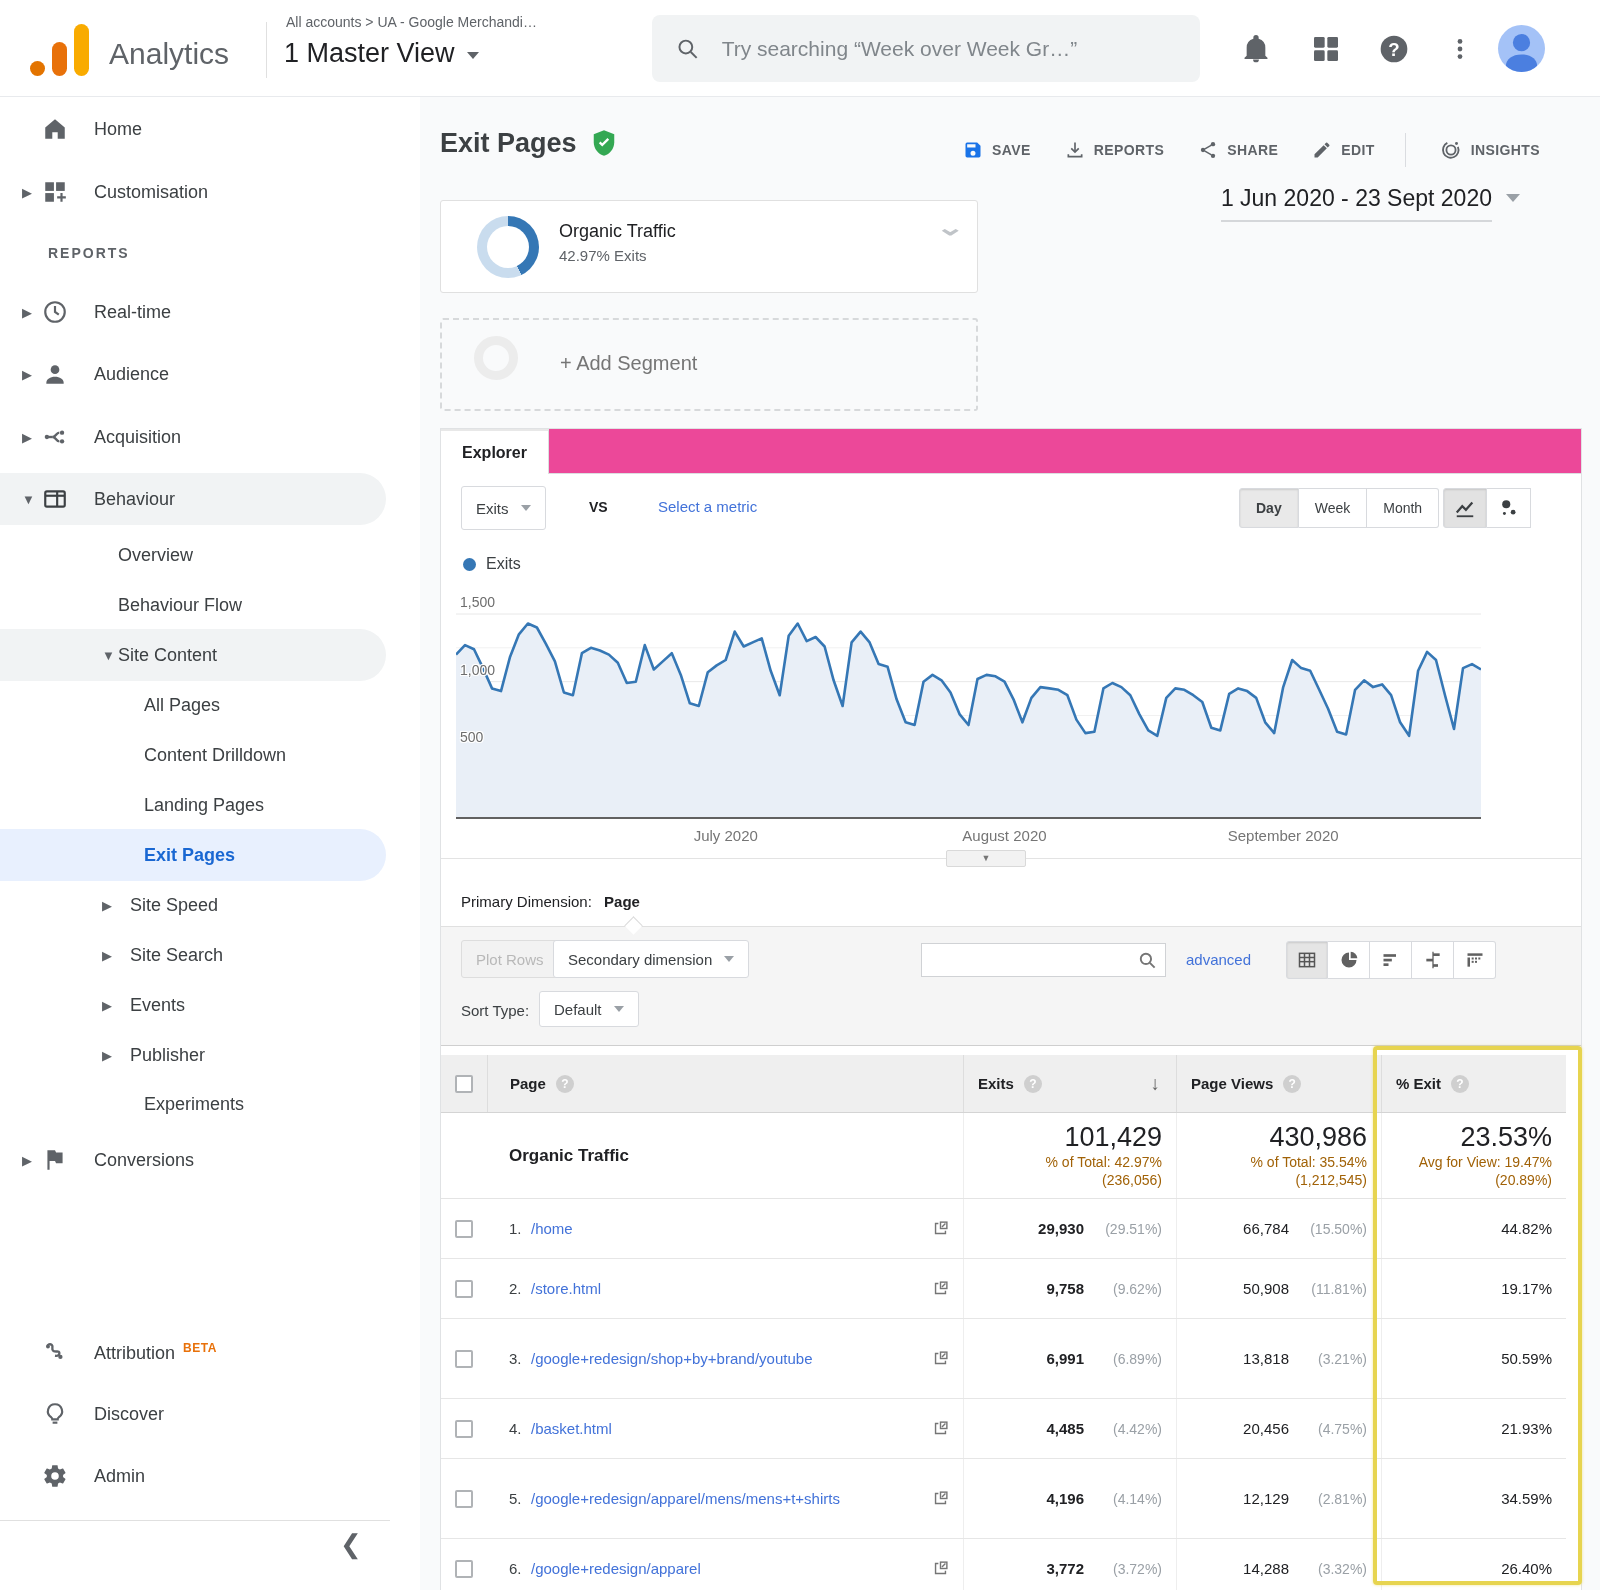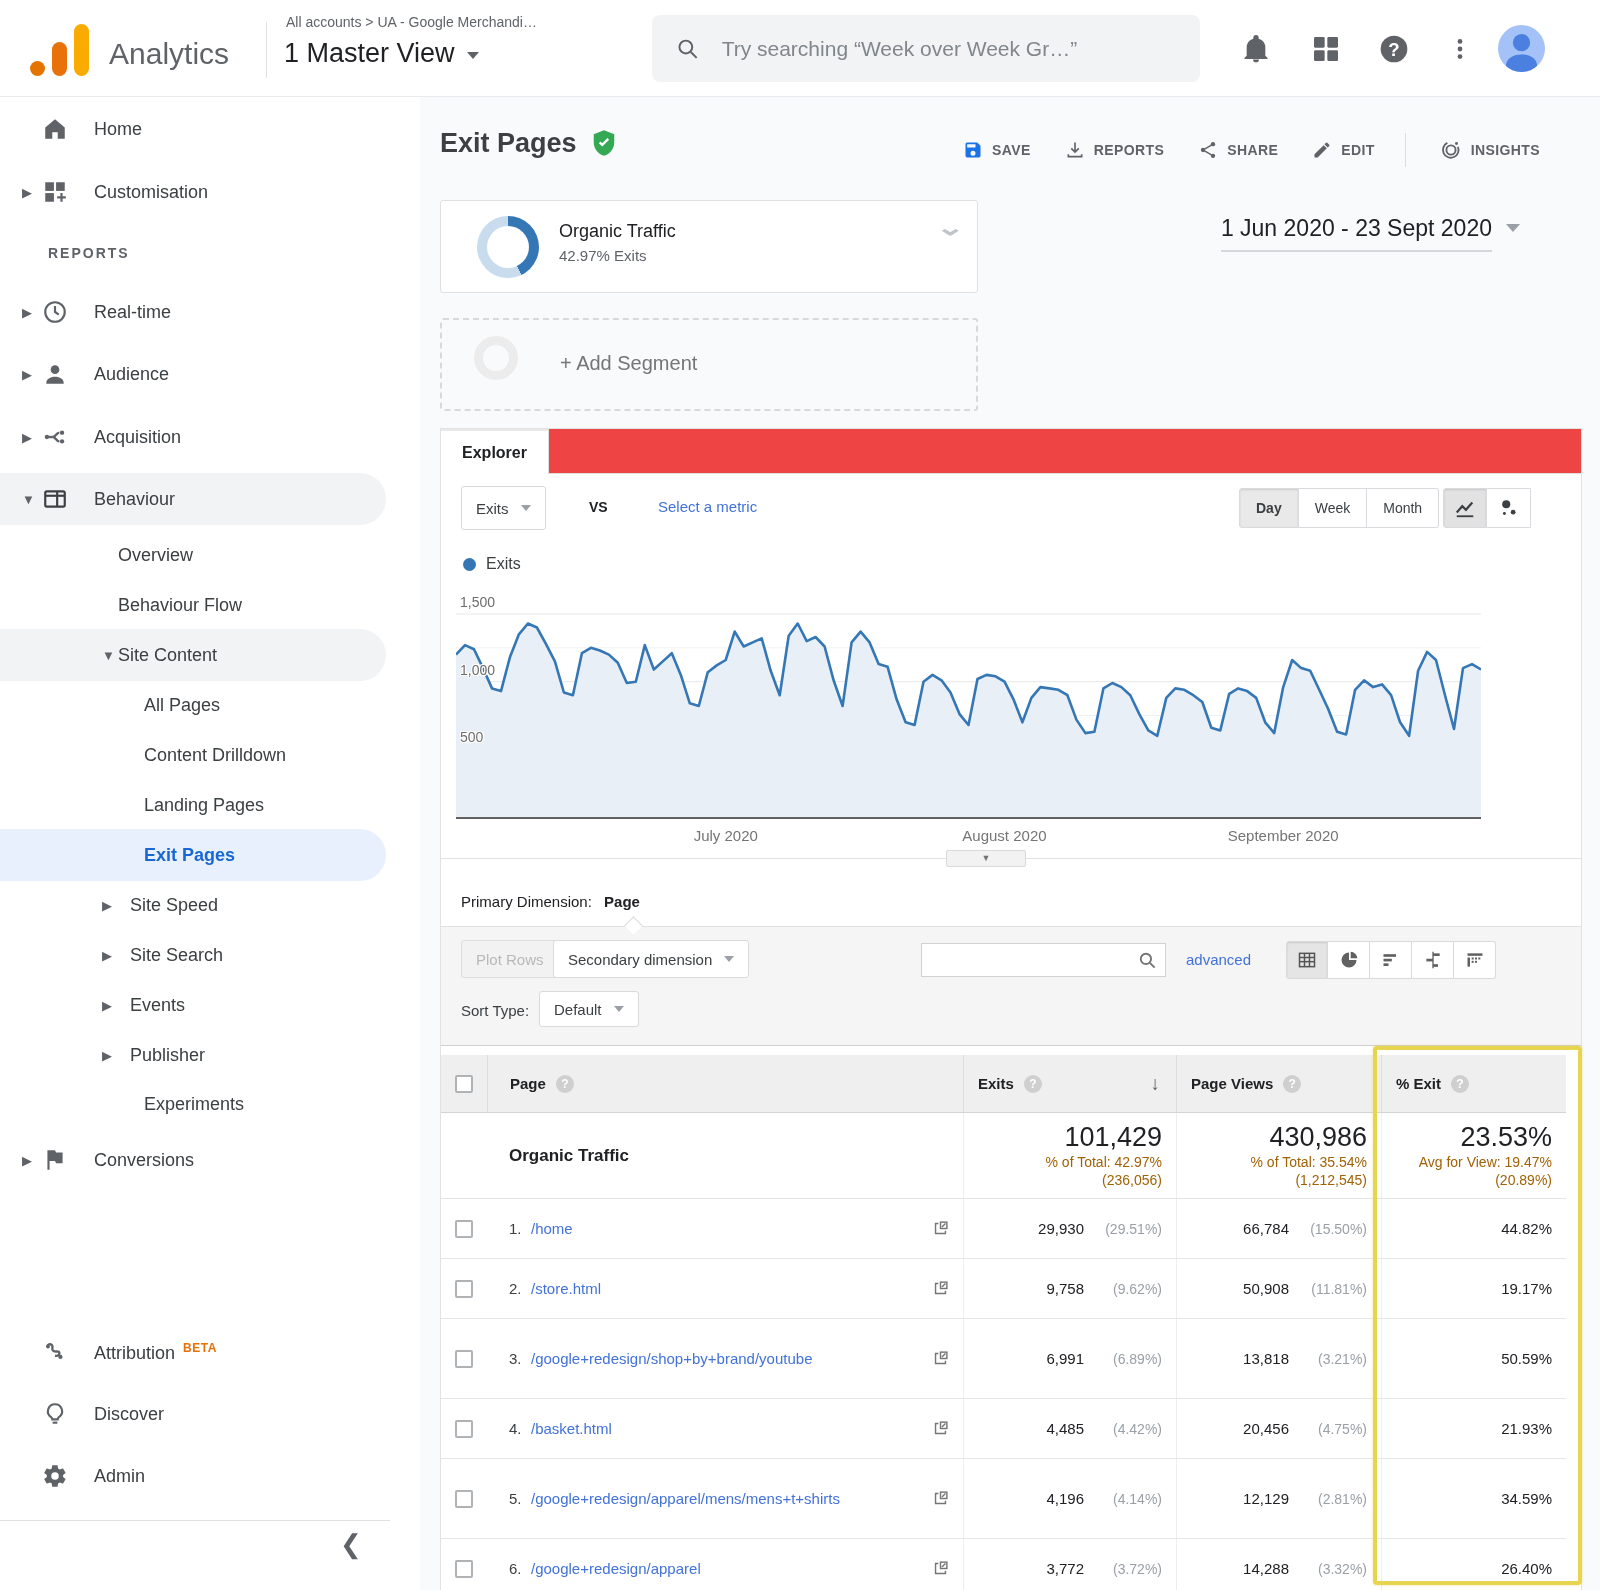--- a/index.html
+++ b/index.html
@@ -69,29 +69,29 @@
   .seg-name { position:absolute; left:118px; top:20px; font-size:18px; color:#202124; }
   .seg-sub { position:absolute; left:118px; top:46px; font-size:15px; color:#5f6368; }
   .seg-chev { position:absolute; right:18px; top:14px; color:#c0c4c8; font-size:22px; font-weight:bold;
               transform:scaleX(1.6); }
   .add-segment { position:absolute; left:20px; top:221px; width:538px; height:93px; background:transparent;
                  border:2px dashed #d7d9db; border-radius:3px; cursor:pointer; }
   .add-ring { position:absolute; left:32px; top:16px; width:44px; height:44px; border:9px solid #ececec;
               border-radius:50%; }
   .add-label { position:absolute; left:118px; top:32px; font-size:20px; color:#757575; }
 
-  .daterange { position:absolute; right:80px; top:118px; display:flex; align-items:flex-start; cursor:pointer;justify-content:space-between; }
+  .daterange { position:absolute; right:80px; top:88px; display:flex; align-items:flex-start; cursor:pointer;justify-content:space-between; }
   .dr-text { font-size:23px; color:#202124; padding-bottom:8px; border-bottom:2px solid #d5d7da; }
   .dr-caret { width:0; height:0; border-left:7px solid transparent; border-right:7px solid transparent;
               border-top:8px solid #9aa0a6; margin-left:14px; margin-top:9px; }
 
   
   .explorer { position:absolute; left:20px; top:331px; right:18px; bottom:-10px; background:#fff;
               border:1px solid #e0e2e4; }
-  .tabstrip { position:absolute; left:0; right:0; top:0; height:45px; background:#ef4444;
+  .tabstrip { position:absolute; left:0; right:0; top:0; height:45px; background:#ec4899;
               border-bottom:1px solid #dcdee0; }
   .tab { position:absolute; left:0; top:0; height:45px; width:108px; background:#fff;
          border-right:1px solid #dcdee0; border-top:2px solid #e8e8e8; display:flex; align-items:center;
          justify-content:center; font-size:16px; font-weight:bold; color:#202124; }
 
   .metric-row { position:absolute; left:20px; right:20px; top:57px; height:44px; }
   .dd-btn { display:inline-flex; align-items:center; height:44px; padding:0 14px; background:#fff;
             border:1px solid #d8dade; border-radius:3px; font-size:15px; color:#3c4043; cursor:pointer; }
   .dd-caret { width:0; height:0; border-left:5px solid transparent; border-right:5px solid transparent;
               border-top:6px solid #9aa0a6; margin-left:12px; }
@@ -178,21 +178,21 @@
 
   .t-row { display:flex; min-height:60px; background:#fff; border-bottom:1px solid #e6e6e6; }
   .t-row .col-page { border-left:none; padding-left:0; }
   .t-row .col-exits, .t-row .col-pv, .t-row .col-pe { border-left:1px solid #eee; }
   .row-idx { width:44px; padding-left:22px; font-size:15px; color:#3c4043; flex-shrink:0;}
   .row-link { font-size:15px; color:#4272d9; max-width:330px; word-break:break-all; line-height:21px;
               cursor:pointer; }
   .ext-ic { margin-left:auto; margin-right:14px; color:#757575; flex-shrink:0; cursor:pointer;}
   .t-row:nth-of-type(3), .t-row:nth-of-type(5) { min-height:80px; }
   .val-line { width:100%; display:flex; justify-content:flex-end; align-items:baseline; }
-  .v-bold { font-size:15px; font-weight:normal; color:#202124; }
+  .v-bold { font-size:15px; font-weight:bold; color:#202124; }
   .v-norm { font-size:15px; color:#202124; }
   .v-pct { font-size:14px; color:#9aa0a6; width:78px; text-align:right; }
   .v-pe { width:100%; text-align:right; font-size:15px; color:#202124; }
 
   .hl-yellow { position:absolute; left:932px; top:617px; width:209px; height:539px;
                border:4px solid #e7d44f; border-radius:4px; pointer-events:none; z-index:6;
                box-shadow:0 0 3px rgba(231,212,79,.6); }
 </style>
 </head>
 <body>

